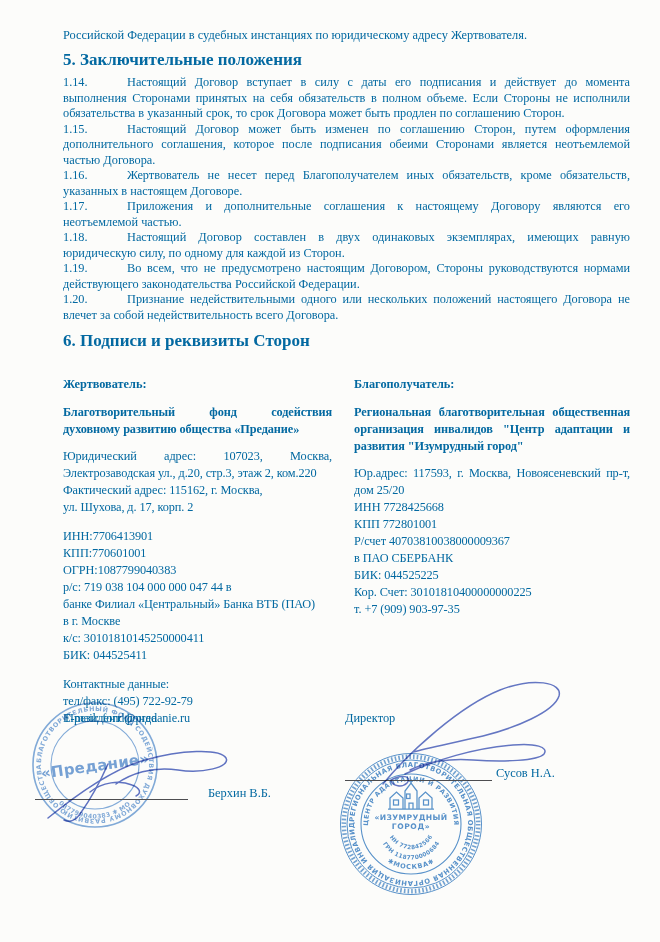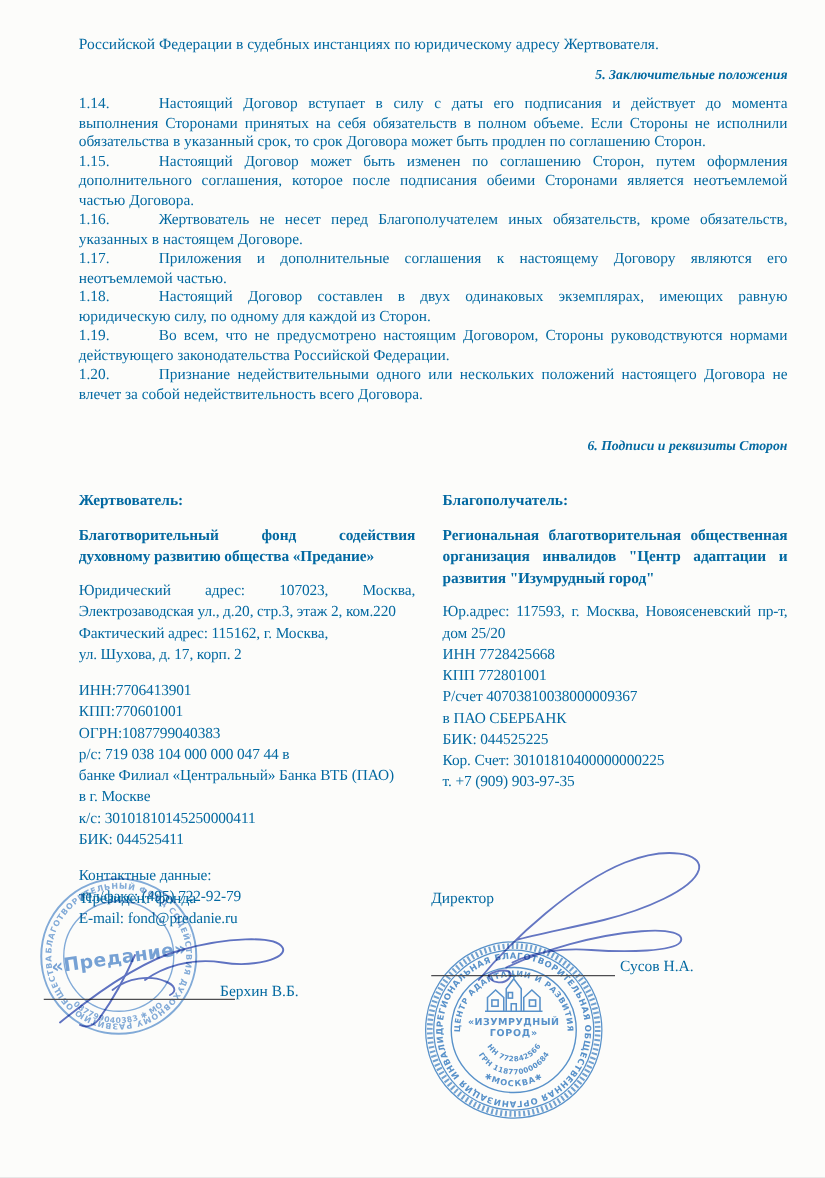--- a/index.html
+++ b/index.html
@@ -9,27 +9,26 @@
     margin:0 auto;
     background:#fcfcfa;
     font-family:"Liberation Serif","DejaVu Serif",serif;
     color:#0369a1;
     overflow:hidden;
   }
   .content{position:absolute;left:63px;top:27px;width:567px;}
   .intro{margin:0;font-size:12.4px;line-height:16px;}
   .sec-title{
     margin:9px 0 7px 0;
-    text-align:right;
-    font-size:11px;
+    text-align:left;
+    font-size:17px;
     font-weight:bold;
     line-height:16px;
-    font-style:italic;
   }
-  .sec-title.sec6{margin-top:26px;margin-bottom:27px;}
+  .sec-title.sec6{margin-top:10px;margin-bottom:27px;}
   .clause{margin:0;text-align:justify;font-size:12.3px;line-height:15.5px;}
   .clause .num{display:inline-block;width:64px;}
   .cols{display:flex;gap:22px;font-size:12.3px;line-height:17px;}
   .col{min-width:0;}
   .col.left{width:277px;}
   .col.right{width:284px;}
   .col .ln{white-space:nowrap;letter-spacing:-0.1px;}
   .col .jl{white-space:normal;text-align:justify;text-align-last:justify;letter-spacing:-0.1px;}
   .b{font-weight:bold;}
   .blk-gap-s{margin-bottom:10px;}
@@ -118,21 +117,21 @@
       </div>
     </div>
   </div>
 
   <div class="abs sig-title" style="left:65px;top:711px;">Президент фонда</div>
   <div class="abs sig-title" style="left:345px;top:711px;">Директор</div>
 
   <div class="abs sig-line" style="left:35px;top:786px;width:153px;height:13px;"></div>
   <div class="abs sig-line" style="left:345px;top:767px;width:147px;height:13px;"></div>
 
-  <div class="abs sig-name" style="left:176px;top:786px;">Берхин В.Б.</div>
+  <div class="abs sig-name" style="left:208px;top:786px;">Берхин В.Б.</div>
   <div class="abs sig-name" style="left:496px;top:766px;">Сусов Н.А.</div>
 
   <svg class="abs stamp" style="left:25px;top:695px;" width="140" height="140" viewBox="0 0 140 140">
     <defs>
       <path id="lsr" d="M 16 70 A 54 54 0 1 1 124 70 A 54 54 0 1 1 16 70"></path>
       <path id="lsb" d="M 33 108 A 52 52 0 0 0 107 108"></path>
     </defs>
     <g stroke="#7aa6da" fill="none">
       <circle cx="70" cy="70" r="62" stroke-width="1.6"></circle>
       <circle cx="70" cy="70" r="44" stroke-width="1.1"></circle>

